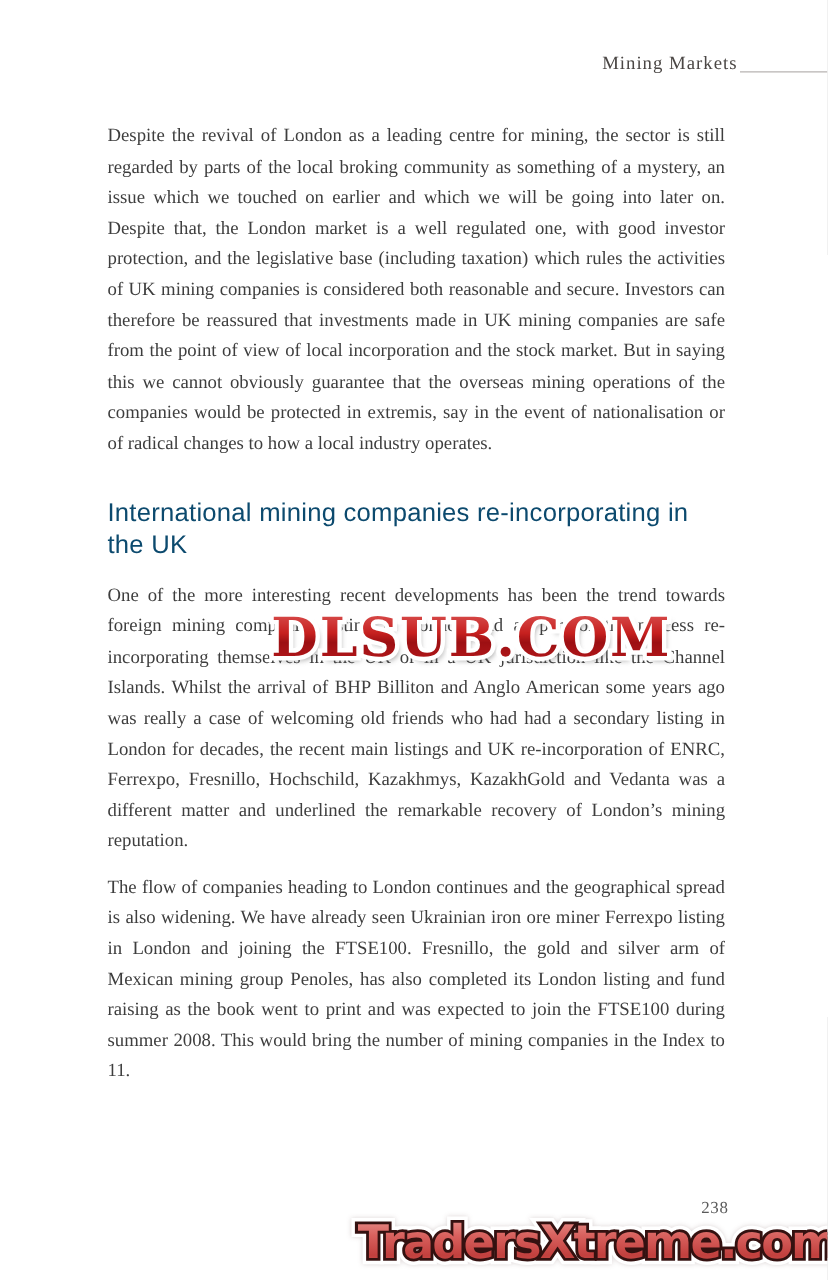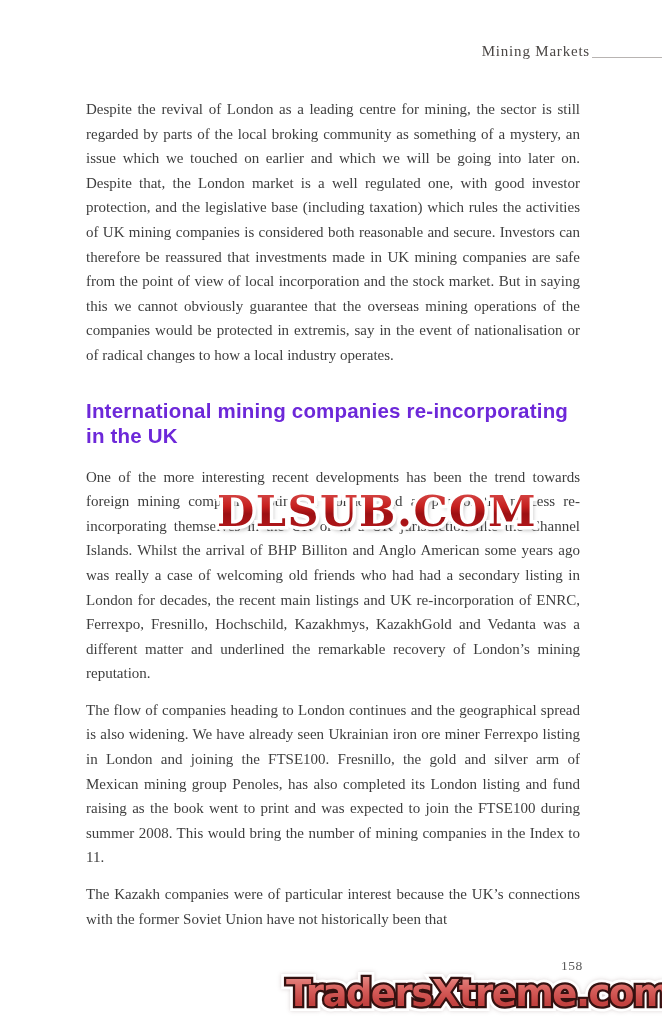--- a/index.html
+++ b/index.html
@@ -65,24 +65,24 @@
     margin: 0 0 12px 0;
     font-size: 15px;
     line-height: 24.6px;
     color: #3e3e3e;
     text-align: justify;
   }
   .body-para .em { }
   .section-heading {
     margin: 30px 0 17px 0;
     font-family: "Liberation Sans", sans-serif;
-    font-weight: 700;
+    font-weight: 400;
     font-size: 20.5px;
     line-height: 25px;
-    color: #6d28d9;
+    color: #0c4a6e;
     letter-spacing: 0.2px;
   }
 
   
   .watermark {
     position: absolute;
     left: 189px;
     top: 483px;
     width: 282px;
     height: 56px;
@@ -166,29 +166,28 @@
 
   <div class="content">
     <p class="body-para"><span>Despite the revival of London as a leading centre for mining, the sector is still regarded by parts of the local broking community as something of a mystery, an issue which we touched on earlier and which we will be going into later on. Despite that, the London market is a well regulated one, with good investor protection, and the legislative base (including taxation) which rules the activities of UK mining companies is considered both reasonable and secure. Investors can therefore be reassured that investments made in UK mining companies are safe from the point of view of local incorporation and the stock market. But in saying this we cannot obviously guarantee that the overseas mining operations of the companies would be protected </span><span class="em">in extremis</span><span>, say in the event of nationalisation or of radical changes to how a local industry operates.</span></p>
 
     <h2 class="section-heading">International mining companies re-incorporating in the UK</h2>
 
     <p class="body-para">One of the more interesting recent developments has been the trend towards foreign mining companies listing in London and as part of the process re-incorporating themselves in the UK or in a UK jurisdiction like the Channel Islands. Whilst the arrival of BHP Billiton and Anglo American some years ago was really a case of welcoming old friends who had had a secondary listing in London for decades, the recent main listings and UK re-incorporation of ENRC, Ferrexpo, Fresnillo, Hochschild, Kazakhmys, KazakhGold and Vedanta was a different matter and underlined the remarkable recovery of London’s mining reputation.</p>
 
     <p class="body-para">The flow of companies heading to London continues and the geographical spread is also widening. We have already seen Ukrainian iron ore miner Ferrexpo listing in London and joining the FTSE100.  Fresnillo, the gold and silver arm of Mexican mining group Penoles, has also completed its London listing and fund raising as the book went to print and was expected to join the FTSE100 during summer 2008. This would bring the number of mining companies in the Index to 11.</p>
 
-    <p class="body-para">The Kazakh companies were of particular interest because the UK’s connections with the former Soviet Union have not historically been that</p>
   </div>
 
   <div class="watermark">
     <span class="wm-layer wm-back">DLSUB.COM</span>
     <span class="wm-layer wm-front">DLSUB.COM</span>
   </div>
 
-  <div class="page-number">158</div>
+  <div class="page-number">238</div>
 
   <div class="tx-logo">
     <span class="tx-layer tx-glow">TradersXtreme.com</span>
     <span class="tx-layer tx-outline">TradersXtreme.com</span>
     <span class="tx-layer tx-fill">TradersXtreme.com</span>
   </div>
 
 </div>
 
 </body></html>

